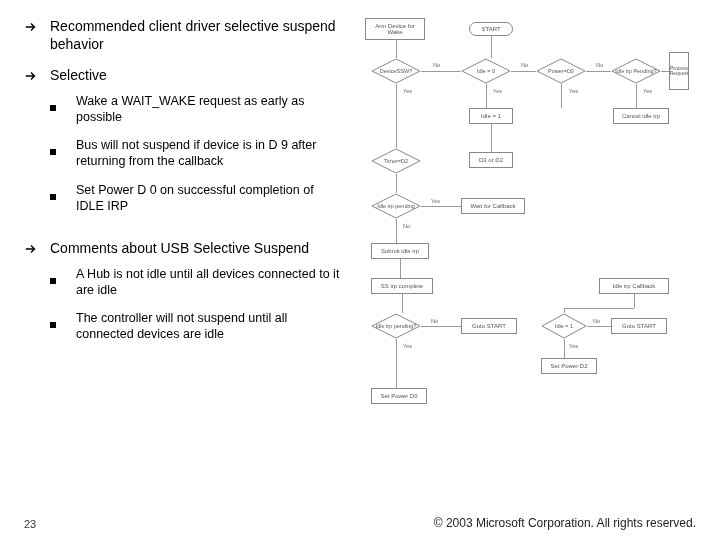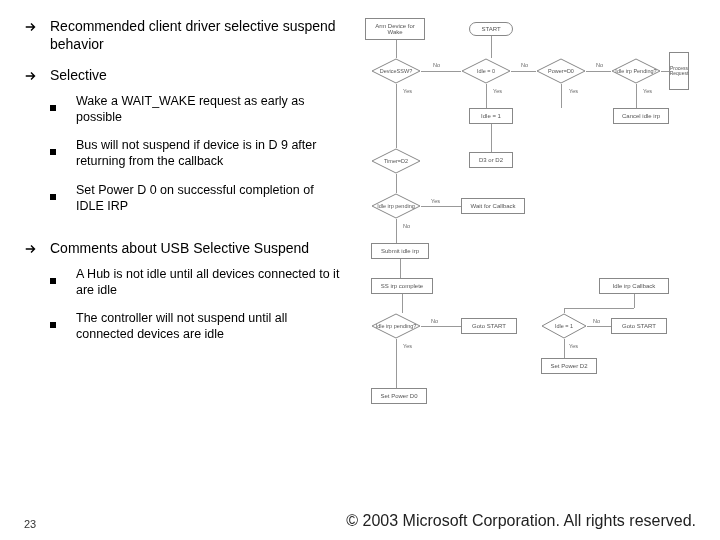--- a/index.html
+++ b/index.html
@@ -11,21 +11,21 @@
   .right-col { flex: 1; display: flex; align-items: flex-start; justify-content: center; }
   .lvl1 { list-style: none; }
   .lvl1 > .item { display: flex; align-items: flex-start; margin-bottom: 14px; }
   .lvl1 > .item > .arrow-icon { flex: 0 0 18px; margin-right: 8px; margin-top: 2px; }
   .lvl1-text { font-size: 14px; line-height: 1.25; }
   .lvl2 { list-style: none; margin-top: 8px; }
   .lvl2 > .subitem { display: flex; align-items: flex-start; margin-bottom: 12px; }
   .lvl2 > .subitem > .square-icon { flex: 0 0 14px; margin-right: 12px; margin-top: 4px; }
   .lvl2-text { font-size: 12.5px; line-height: 1.3; }
   .slide-num { position: absolute; left: 24px; bottom: 10px; font-size: 11px; color: #333; }
-  .copyright { position: absolute; right: 24px; bottom: 10px; font-size: 16px; color: #222; }
+  .copyright { position: absolute; right: 24px; bottom: 10px; font-size: 12px; color: #222; }
   
   .flow { width: 330px; height: 400px; position: relative; }
   .fbox { position: absolute; border: 1px solid #888; background: #fff; font-size: 6px; color: #555; display: flex; align-items: center; justify-content: center; text-align: center; padding: 1px 2px; line-height: 1.05; }
   .fdia { position: absolute; width: 36px; height: 24px; }
   .fdia svg { width: 100%; height: 100%; }
   .fdia .lbl { position: absolute; top: 50%; left: 50%; transform: translate(-50%,-50%); font-size: 5.5px; color: #555; white-space: nowrap; }
   .fterm { position: absolute; border: 1px solid #888; border-radius: 8px; background: #fff; font-size: 6px; color: #555; display: flex; align-items: center; justify-content: center; padding: 1px 4px; }
   .fline { position: absolute; background: #999; }
   .fnote { position: absolute; font-size: 5.5px; color: #666; }
 </style>

